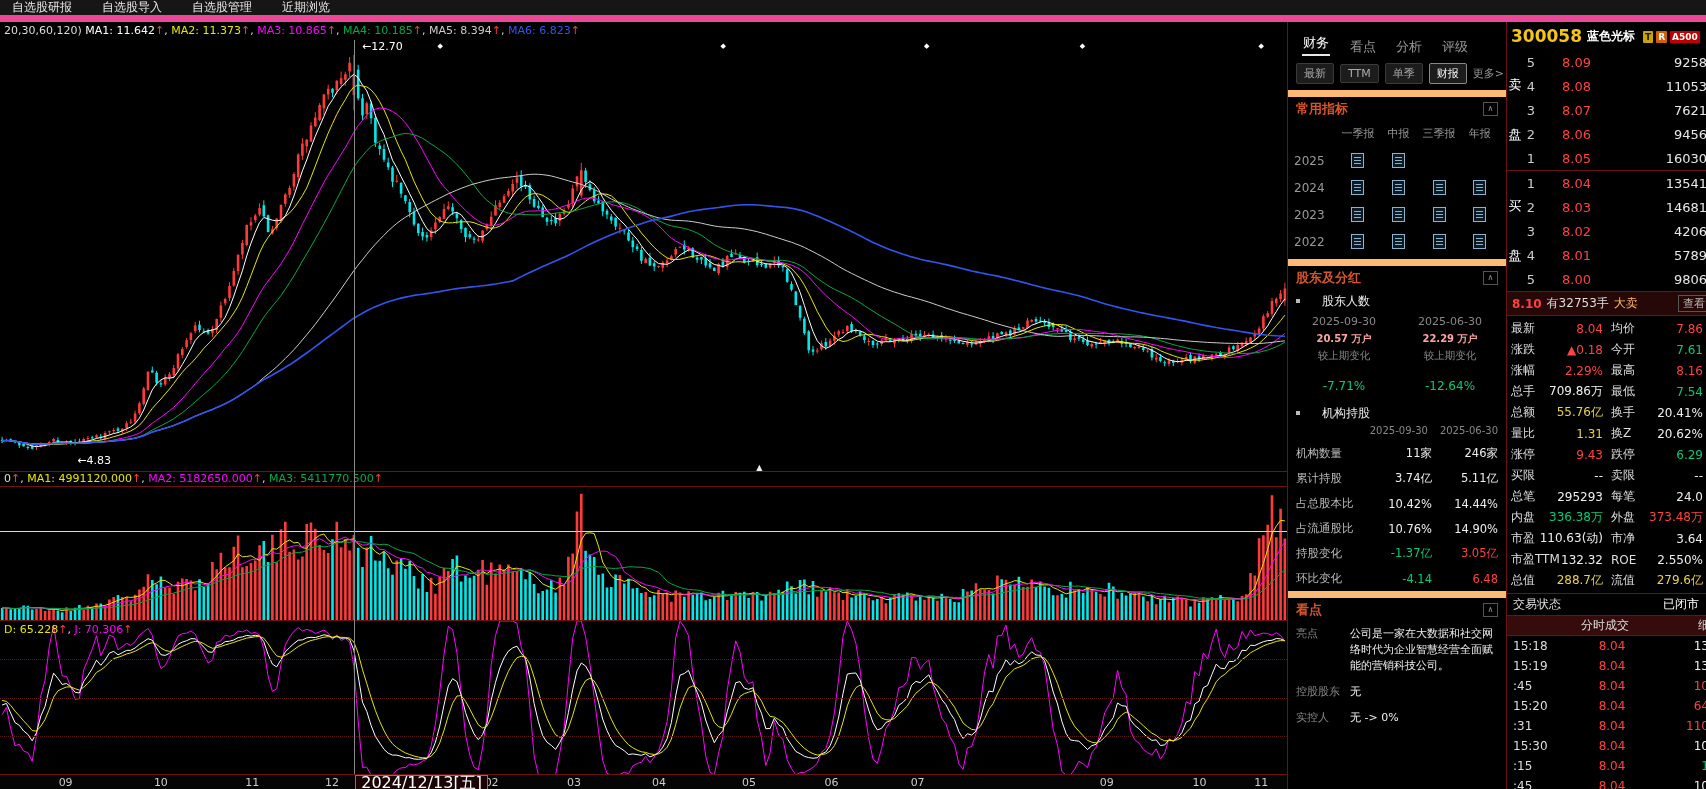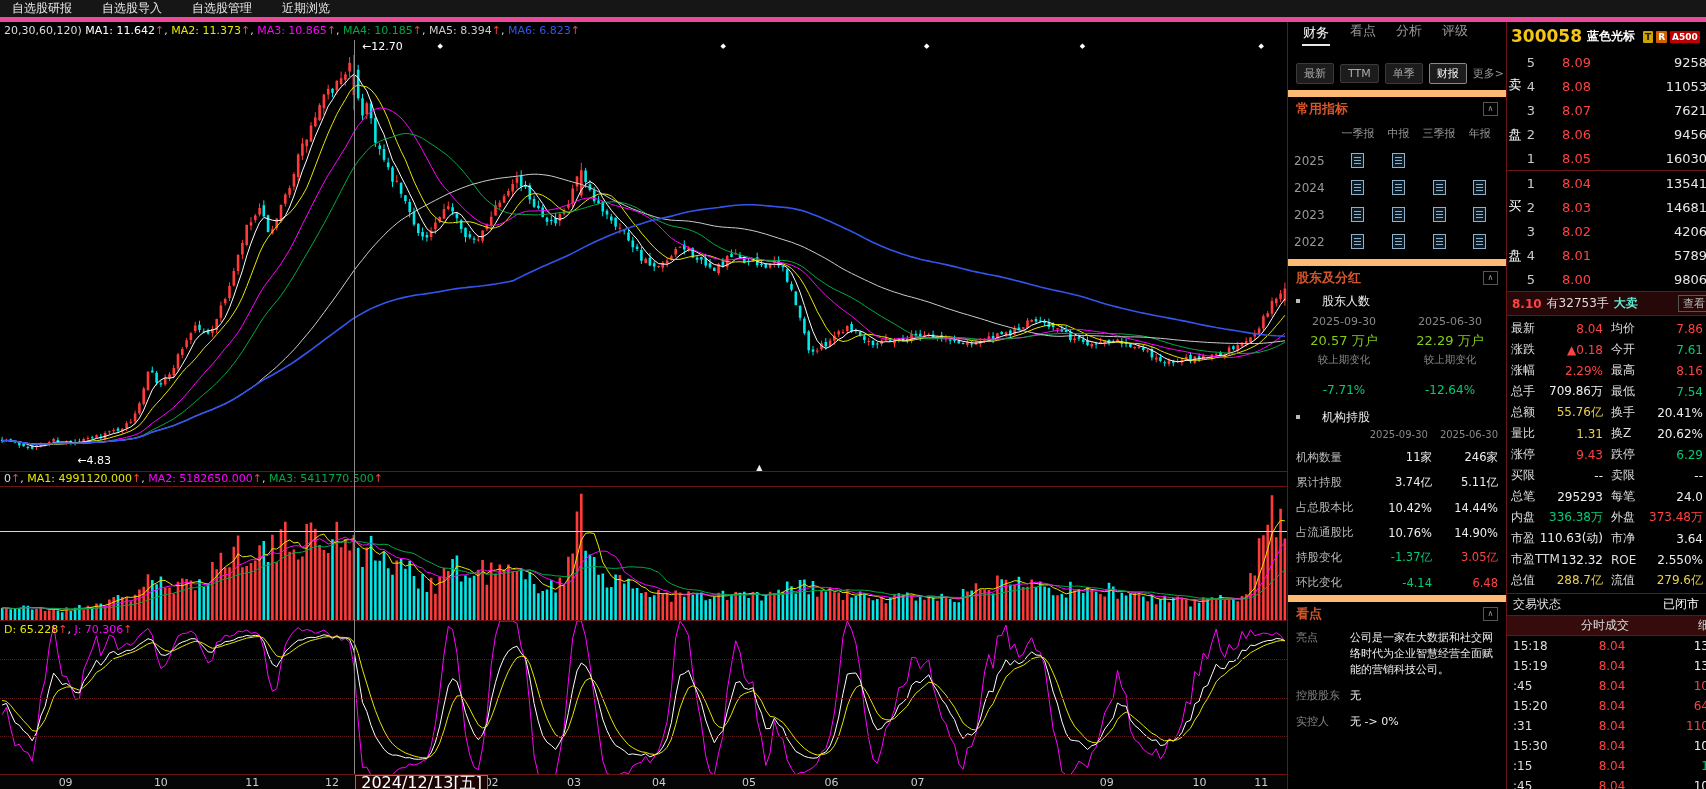--- a/index.html
+++ b/index.html
@@ -1,19 +1,19 @@
 <!DOCTYPE html>
 <html><head>
 <meta charset="utf-8">
 <style>
 *{margin:0;padding:0;box-sizing:border-box}
 html,body{background:#000}
 body{font-family:"DejaVu Sans","Liberation Sans",sans-serif;color:#ddd;font-size:12px}
 .app{position:relative;width:1706px;height:789px;background:#000;overflow:hidden}
-.menubar{height:22px;display:flex;align-items:center;gap:30px;padding:0 12px;background:#161616;border-bottom:5px solid #ec4899;font-size:12px;color:#e8e8e8}
+.menubar{height:22px;display:flex;align-items:center;gap:30px;padding:0 12px;background:#161616;border-bottom:7px solid #ec4899;font-size:12px;color:#e8e8e8}
 .menu-item{cursor:default;white-space:nowrap}
 .content{display:flex;height:767px}
 
 .chart-col{position:relative;width:1288px;flex:none;border-right:1px solid #6b1212;background:#000}
 .chart-header{height:18px;line-height:18px;padding-left:4px;font-size:11px;white-space:nowrap;overflow:hidden}
 .pane{position:relative;overflow:hidden}
 .pane svg{display:block}
 .vol-header{height:16px;line-height:14px;padding-left:4px;font-size:11px;border-top:1px solid #6b1212;border-bottom:1px solid #6b1212;white-space:nowrap;overflow:hidden}
 .kdj-pane{border-top:1px solid #6b1212}
 #kdj-header{position:absolute;top:2px;left:4px;font-size:11px;white-space:nowrap}
@@ -21,41 +21,41 @@
 .axis-label{position:absolute;top:1px;transform:translateX(-50%)}
 .axis-highlight{position:absolute;top:0;height:15px;line-height:13px;padding:0 5px;border:1px solid #ff3e3e;background:#1a0404;color:#fff;font-size:16px;white-space:nowrap;z-index:3}
 #crosshair-v{position:absolute;top:18px;width:1px;background:#8a8a8a;z-index:2;pointer-events:none}
 .vol-cross{position:absolute;left:0;right:0;height:1px;background:#d8d8d8;top:33%}
 .kdj-grid{position:absolute;left:0;right:0;border-top:1px dotted #5a1515}
 .event-marker{position:absolute;top:2px;color:#fff;font-size:7px;transform:translateX(-50%);z-index:2}
 .divider-marker{position:absolute;bottom:-1px;color:#eee;font-size:8px;transform:translateX(-50%);z-index:2}
 .annot{position:absolute;color:#fff;font-size:11px;z-index:2;white-space:nowrap}
 
 .fin-col{width:219px;flex:none;border-right:1px solid #6b1212;overflow:hidden;font-size:12px;background:#000}
-.fin-tabs{display:flex;align-items:flex-start;gap:20px;height:34px;padding:0 14px;font-size:13px;color:#999}
+.fin-tabs{display:flex;align-items:flex-end;gap:20px;height:34px;padding:0 14px;font-size:13px;color:#999}
 .fin-tab{cursor:default}
 .fin-tab.active{color:#fff;border-bottom:2px solid #e8e8e8;padding:2px 1px}
 .fin-btns{display:flex;align-items:center;gap:6px;height:34px;padding:0 8px}
 .fin-btn{padding:2px 7px;background:#1c1c1c;border:1px solid #3a3a3a;color:#aaa;font-size:11px;border-radius:2px;white-space:nowrap}
 .fin-btn.active{color:#fff;border-color:#888}
 .fin-btn.more{background:none;border:none;color:#999;padding:2px 0}
 .sec-hdr{display:flex;justify-content:space-between;align-items:center;height:30px;padding:0 8px;color:#d4552a;font-weight:bold;font-size:13px;border-top:7px solid #fdba74}
 .chev{width:15px;height:14px;border:1px solid #555;color:#999;font-size:8px;line-height:12px;text-align:center;font-weight:normal}
 .rep-table{padding:0 6px 4px}
 .rep-row{display:flex;align-items:center;height:27px}
 .rep-year{width:44px;color:#999}
 .rep-cell{width:41px;display:flex;justify-content:center;color:#999;font-size:11px}
 .doc-icon{width:13px;height:15px;border:1px solid #8fb2c9;background:#0c1a26;position:relative}
 .doc-icon::after{content:"";position:absolute;left:2px;right:2px;top:3px;height:9px;background:repeating-linear-gradient(#8fb2c9 0 1px,transparent 1px 3px)}
 .bullet-row{display:flex;align-items:center;gap:22px;height:24px;padding:0 8px;color:#eee;font-size:12px}
 .bullet{width:4px;height:4px;background:#bbb;flex:none}
 .holder-cols{display:flex;padding:2px 6px 8px;gap:6px}
 .holder-col{flex:1;text-align:center}
 .h-date{color:#888;font-size:11px}
-.h-val{color:#84cc16;font-weight:normal;font-size:13px;margin:4px 0 3px}
+.h-val{color:#fca5a5;font-weight:bold;font-size:10px;margin:4px 0 3px}
 .h-chg-label{color:#888;font-size:10.5px}
 .h-chg{font-size:12px;margin-top:16px}
 .inst-dates{display:flex;justify-content:flex-end;gap:12px;color:#888;font-size:10px;padding:0 8px 2px;height:16px}
 .inst-row{display:flex;height:25px;align-items:center;padding:0 8px;font-size:11.5px}
 .inst-label{width:70px;color:#bbb;flex:none}
 .inst-v{flex:1;text-align:right;color:#eee}
 .vp-row{display:flex;padding:5px 8px;font-size:11px;line-height:16px}
 .vp-label{width:54px;color:#888;flex:none}
 .vp-value{color:#eee}
 
@@ -69,21 +69,21 @@
 .ob-half{display:flex}
 .ob-half.ob-div{border-top:1px solid #6b1212}
 .ob-side-label{width:16px;display:flex;flex-direction:column;justify-content:space-around;align-items:center;color:#fff;font-size:13px;padding:10px 0}
 .ob-rows{flex:1}
 .ob-row{display:flex;height:24px;align-items:center;font-size:13px}
 .ob-level{width:16px;color:#ccc;text-align:center}
 .ob-price{width:52px;text-align:right;color:#ff4242}
 .ob-vol{flex:1;text-align:right;color:#e8e8e8;padding-right:8px}
 .alert-row{display:flex;align-items:center;gap:5px;height:24px;padding:0 5px;background:#260808;border-bottom:1px solid #6b1212;font-size:12px;white-space:nowrap}
 .alert-price{color:#ff4242;font-weight:bold}
-.alert-tag{color:#5eead4;font-weight:bold}
+.alert-tag{color:#fdba74;font-weight:normal}
 .alert-action{margin-left:auto;color:#bbb;border:1px solid #555;padding:0 4px;font-size:11px}
 .q-grid{padding:2px 4px 2px;border-bottom:1px solid #6b1212}
 .q-row{display:flex;height:21px;align-items:center}
 .q-cell{display:flex;width:50%;align-items:center;white-space:nowrap}
 .q-label{color:#ddd}
 .q-val{margin-left:auto;padding-right:8px}
 .q-status{display:flex;height:22px;align-items:center;padding:0 6px;border-bottom:1px solid #6b1212}
 .q-status-v{margin-left:auto;color:#fff;padding-right:10px}
 .tick-hdr{display:flex;align-items:center;height:20px;background:#360b0b;border-bottom:1px solid #6b1212;font-size:12px;color:#ddd;padding:0 5px}
 .tick-title{flex:1;text-align:center}

